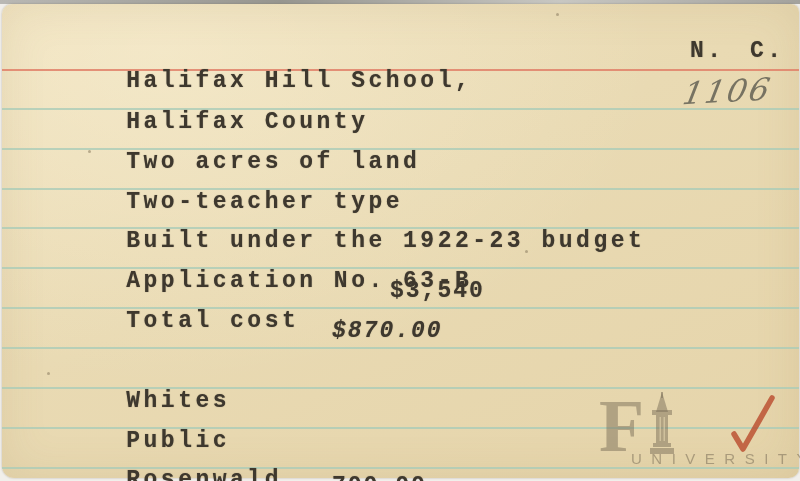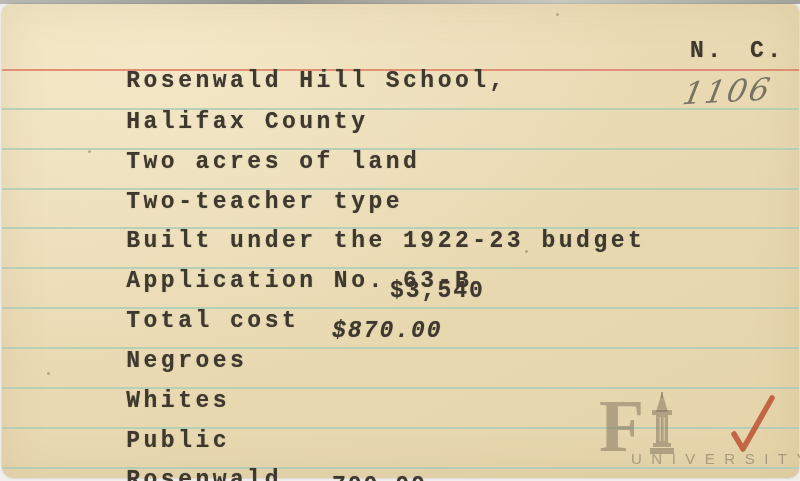--- a/index.html
+++ b/index.html
@@ -54,21 +54,21 @@
   <div class="rule green" style="top:188px"></div>
   <div class="rule green" style="top:227px"></div>
   <div class="rule green" style="top:267px"></div>
   <div class="rule green" style="top:307px"></div>
   <div class="rule green" style="top:347px"></div>
   <div class="rule green" style="top:387px"></div>
   <div class="rule green" style="top:427px"></div>
   <div class="rule green" style="top:467px"></div>
 
   <div class="row" style="top:36px">
-    <span>Rosenwald Hill School,</span>
+    <span>Halifax Hill School,</span>
     <span class="state">N. C.</span>
   </div>
   <div class="row" style="top:117px">
     <span>Two acres of land</span>
   </div>
   <div class="row" style="top:77px">
     <span>Halifax County</span>
   </div>
   <div class="row" style="top:157px">
     <span>Two-teacher type</span>
@@ -77,21 +77,20 @@
     <span>Built under the 1922-23 budget</span>
   </div>
   <div class="row" style="top:236px">
     <span>Application No. 63-B</span>
   </div>
   <div class="row" style="top:276px">
     <span>Total cost</span>
     <span class="amt amt-total">$3,540</span>
   </div>
   <div class="row" style="top:316px">
-    <span>Negroes</span>
     <span class="amt amt-negroes">$870.00</span>
   </div>
   <div class="row" style="top:356px">
     <span>Whites</span>
   </div>
   <div class="row" style="top:396px">
     <span>Public</span>
   </div>
   <div class="row" style="top:435px">
     <span>Rosenwald</span>

